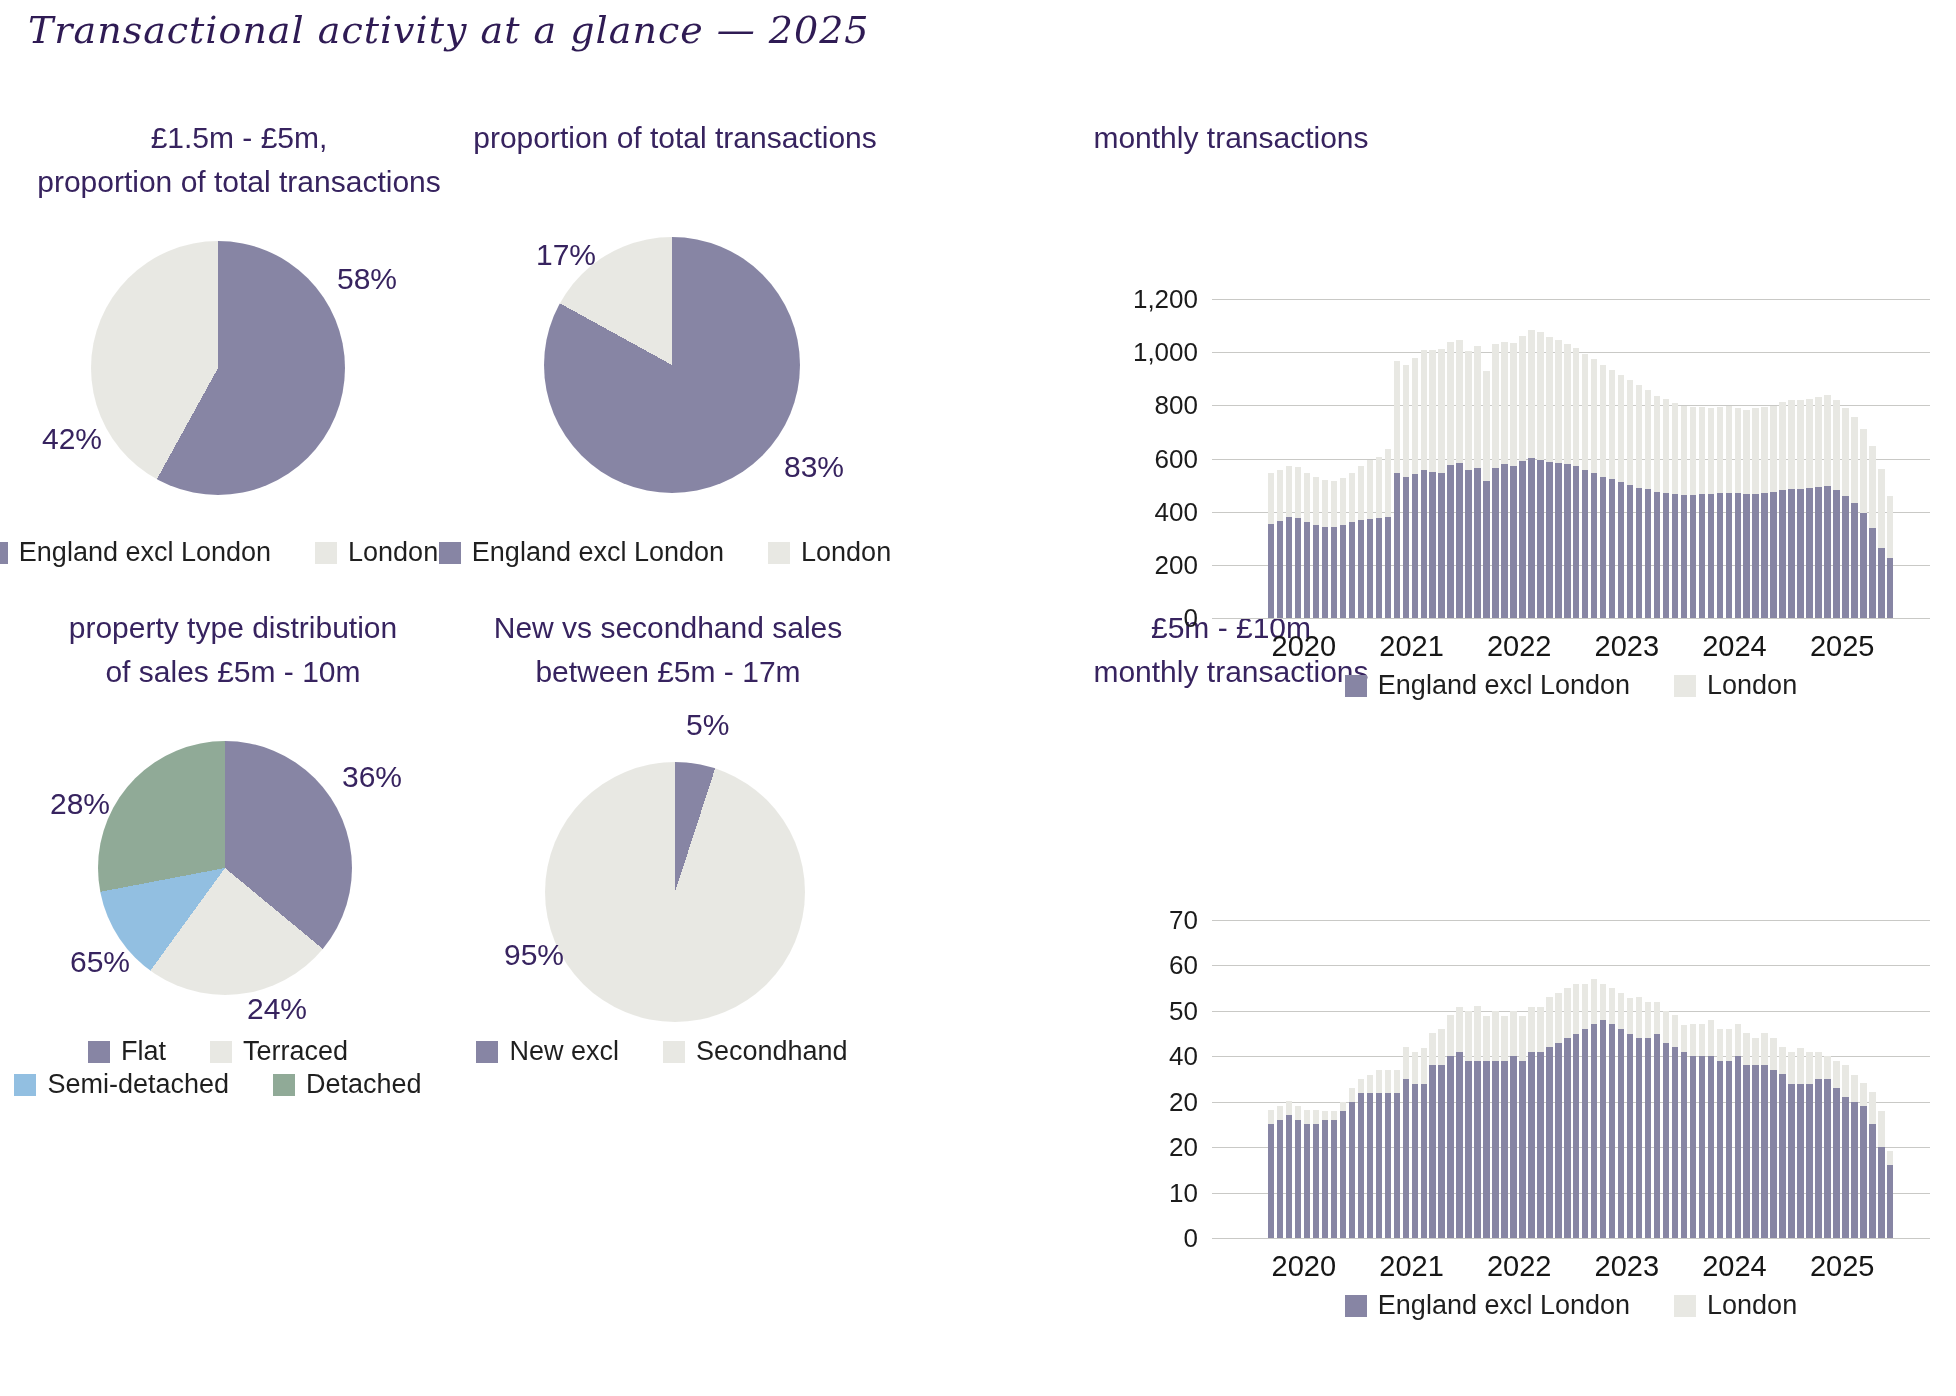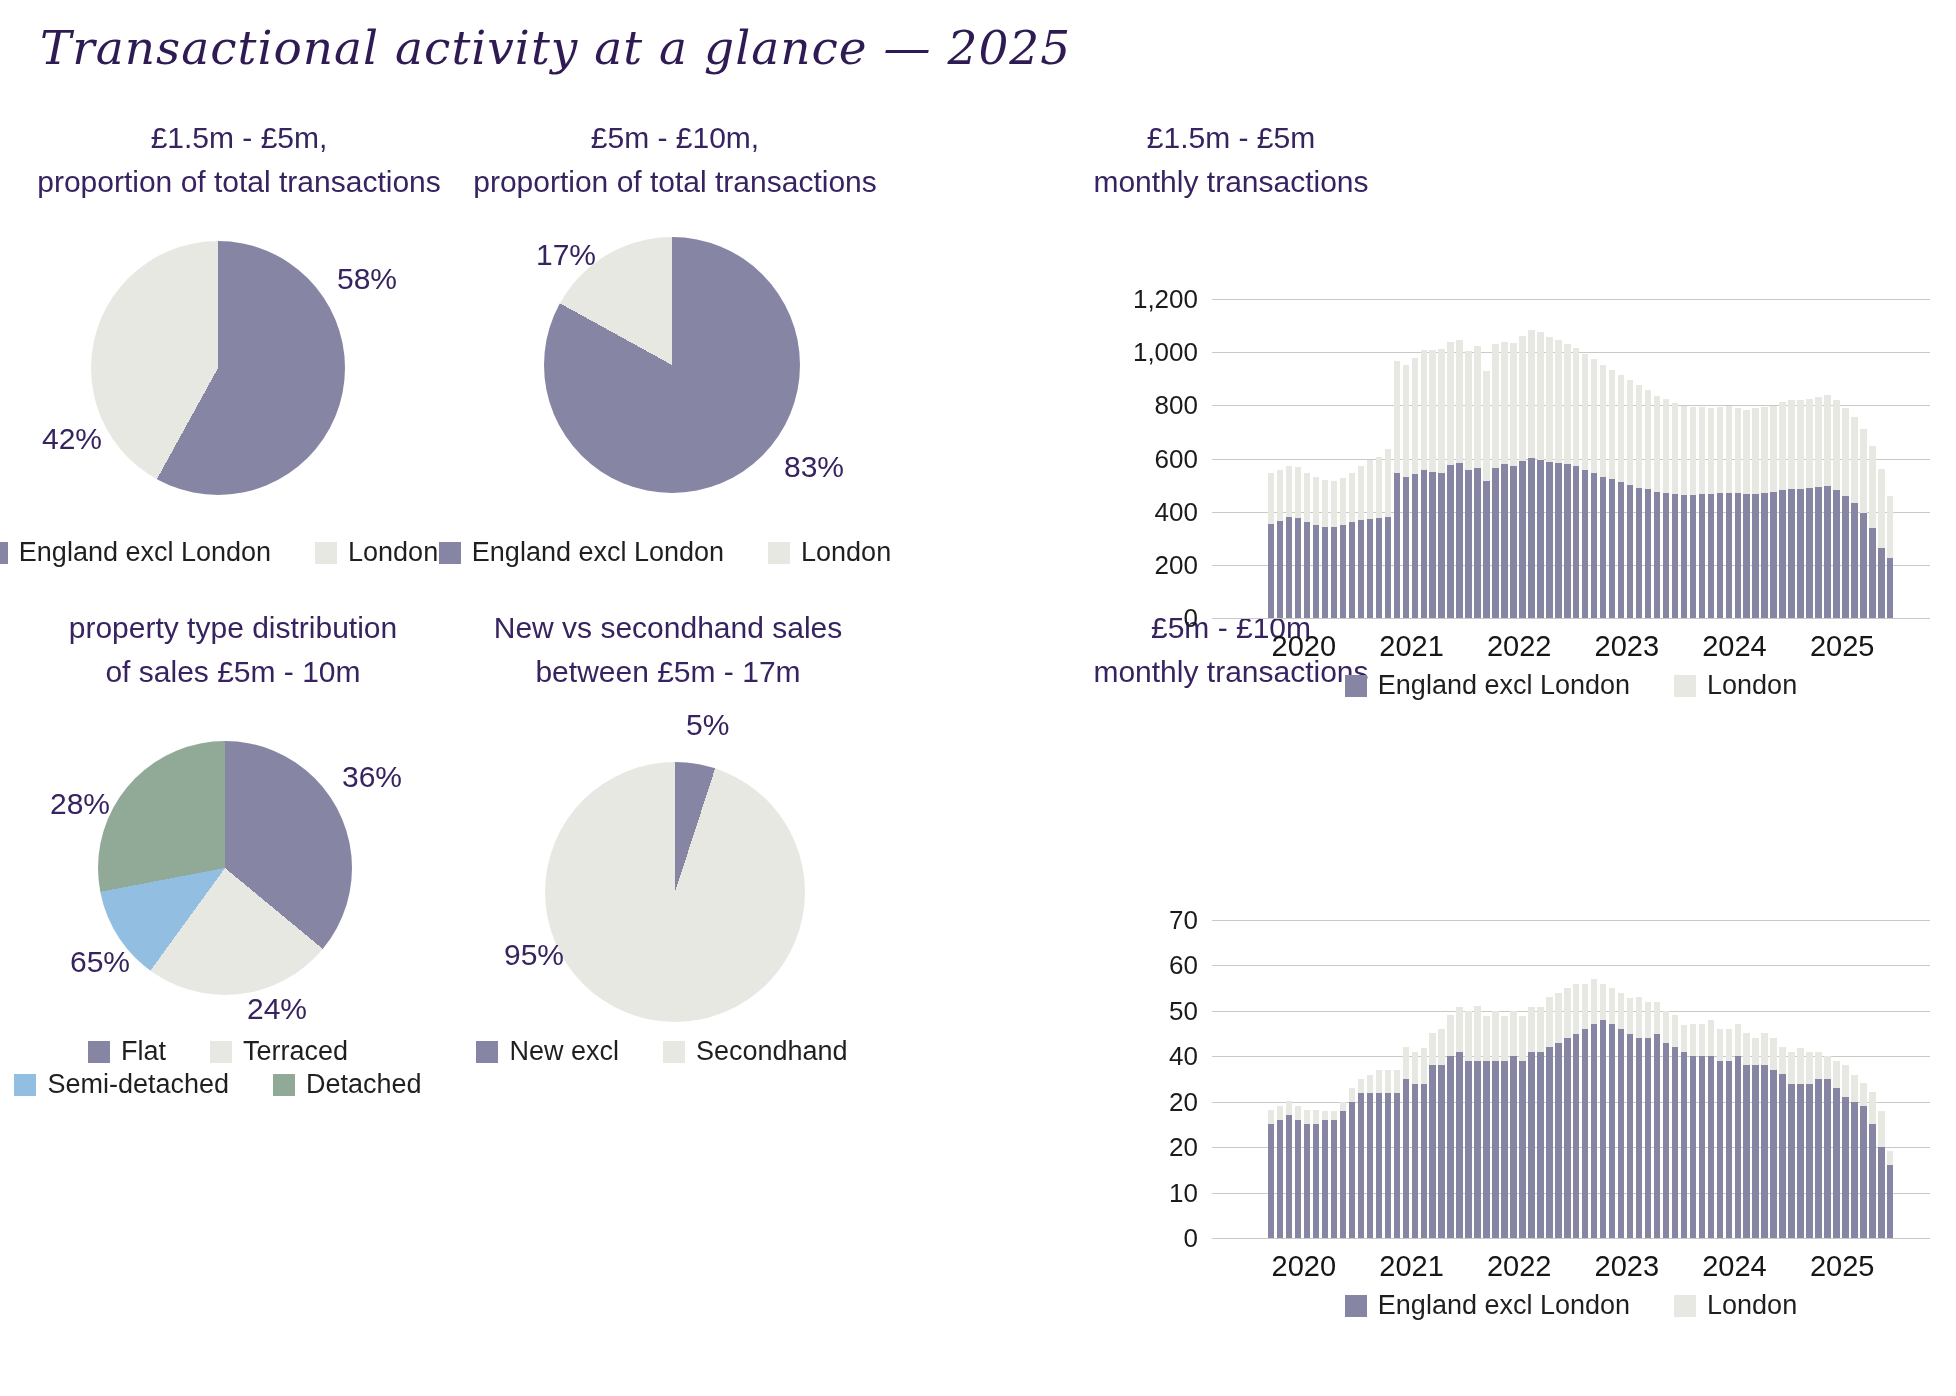--- a/index.html
+++ b/index.html
@@ -1,20 +1,20 @@
 <!DOCTYPE html>
 <html><head>
 <meta charset="utf-8">
 <style>
   html,body{margin:0;padding:0;background:#ffffff;}
   #canvas{position:relative;width:1956px;height:1396px;background:#ffffff;overflow:hidden;
           font-family:"Liberation Sans",sans-serif;}
-  h1{position:absolute;left:28px;top:8px;margin:12px;
+  h1{position:absolute;left:28px;top:8px;margin:0;
      font-family:"DejaVu Serif",serif;font-style:italic;font-weight:500;
-     font-size:47px;color:#2F1B54;letter-spacing:1px;}
+     font-size:38px;color:#2F1B54;letter-spacing:1px;}
   .chart-title{position:absolute;text-align:center;font-size:30px;line-height:44px;
      color:#37235F;font-weight:500;}
   #t0{left:-6px;top:116px;width:490px;}
   #t1{left:430px;top:116px;width:490px;}
   #t2{left:-12px;top:606px;width:490px;}
   #t3{left:423px;top:606px;width:490px;}
   #t4{left:1005px;top:116px;width:452px;}
   #t5{left:1005px;top:606px;width:452px;}
   .pie{position:absolute;border-radius:50%;}
   #pie0{left:91px;top:241px;width:254px;height:254px;}
@@ -36,33 +36,31 @@
 <body>
 
 <div id="canvas">
   <h1>Transactional activity at a glance — 2025</h1>
 
   <div class="chart-title" id="t0">
     <div>£1.5m - £5m,</div>
     <div>proportion of total transactions</div>
   </div>
   <div class="chart-title" id="t1">
-    <div>£5m - £10m,</div>
     <div>proportion of total transactions</div>
   </div>
   <div class="chart-title" id="t2">
     <div>property type distribution</div>
     <div>of sales £5m - 10m</div>
   </div>
   <div class="chart-title" id="t3">
     <div>New vs secondhand sales</div>
     <div>between £5m - 17m</div>
   </div>
   <div class="chart-title" id="t4">
-    <div>£1.5m - £5m</div>
     <div>monthly transactions</div>
   </div>
   <div class="chart-title" id="t5">
     <div>£5m - £10m</div>
     <div>monthly transactions</div>
   </div>
 
   <div class="pie" id="pie0" style="background: conic-gradient(rgb(135, 133, 164) 0%, rgb(135, 133, 164) 58%, rgb(232, 232, 227) 58%, rgb(232, 232, 227) 100%);"></div>
   <div class="pie" id="pie1" style="background: conic-gradient(rgb(135, 133, 164) 0%, rgb(135, 133, 164) 83%, rgb(232, 232, 227) 83%, rgb(232, 232, 227) 100%);"></div>
   <div class="pie" id="pie2" style="background: conic-gradient(rgb(135, 133, 164) 0%, rgb(135, 133, 164) 36%, rgb(232, 232, 227) 36%, rgb(232, 232, 227) 60%, rgb(146, 191, 225) 60%, rgb(146, 191, 225) 72%, rgb(144, 170, 151) 72%, rgb(144, 170, 151) 100%);"></div>

